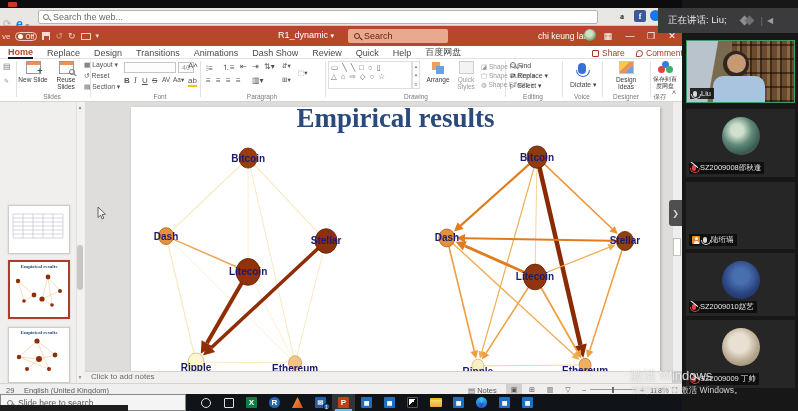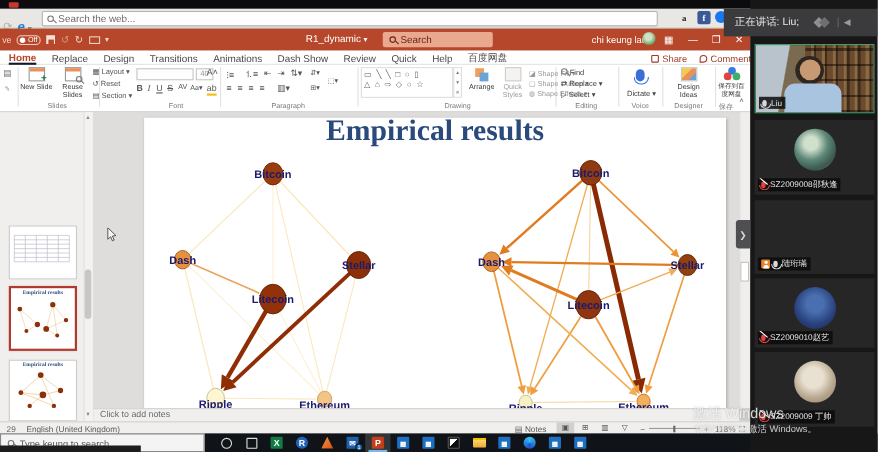--- a/index.html
+++ b/index.html
@@ -467,21 +467,21 @@
     <span class="stitem" style="left:590px;top:5px;width:46px;height:1px;background:#9a9a9a"></span>
     <span class="stitem" style="left:612px;top:2.5px;width:2px;height:6px;background:#6a6a6a"></span>
     <span class="stitem" style="left:640px">+</span>
     <span class="stitem" style="left:650px">118%</span>
     <span class="stitem" style="left:672px">⛶</span>
   </div>
 
   <div class="abs" id="taskbar"></div>
   <div class="abs" id="tb-searchbox">
     <span class="mag"></span>
-    <span>Type keung to search</span>
+    <span>Slide here to search</span>
   </div>
   <div class="abs" id="tb-popup"></div>
   <div id="tb-icons">
       <div class="tb">
         <span style="width:10px;height:10px;border:1.5px solid #ddd;border-radius:50%"></span>
       </div>
       <div class="tb">
         <span style="width:10px;height:10px;border:1px solid #ddd;border-radius:1px"></span>
       </div>
       <div class="tb">

